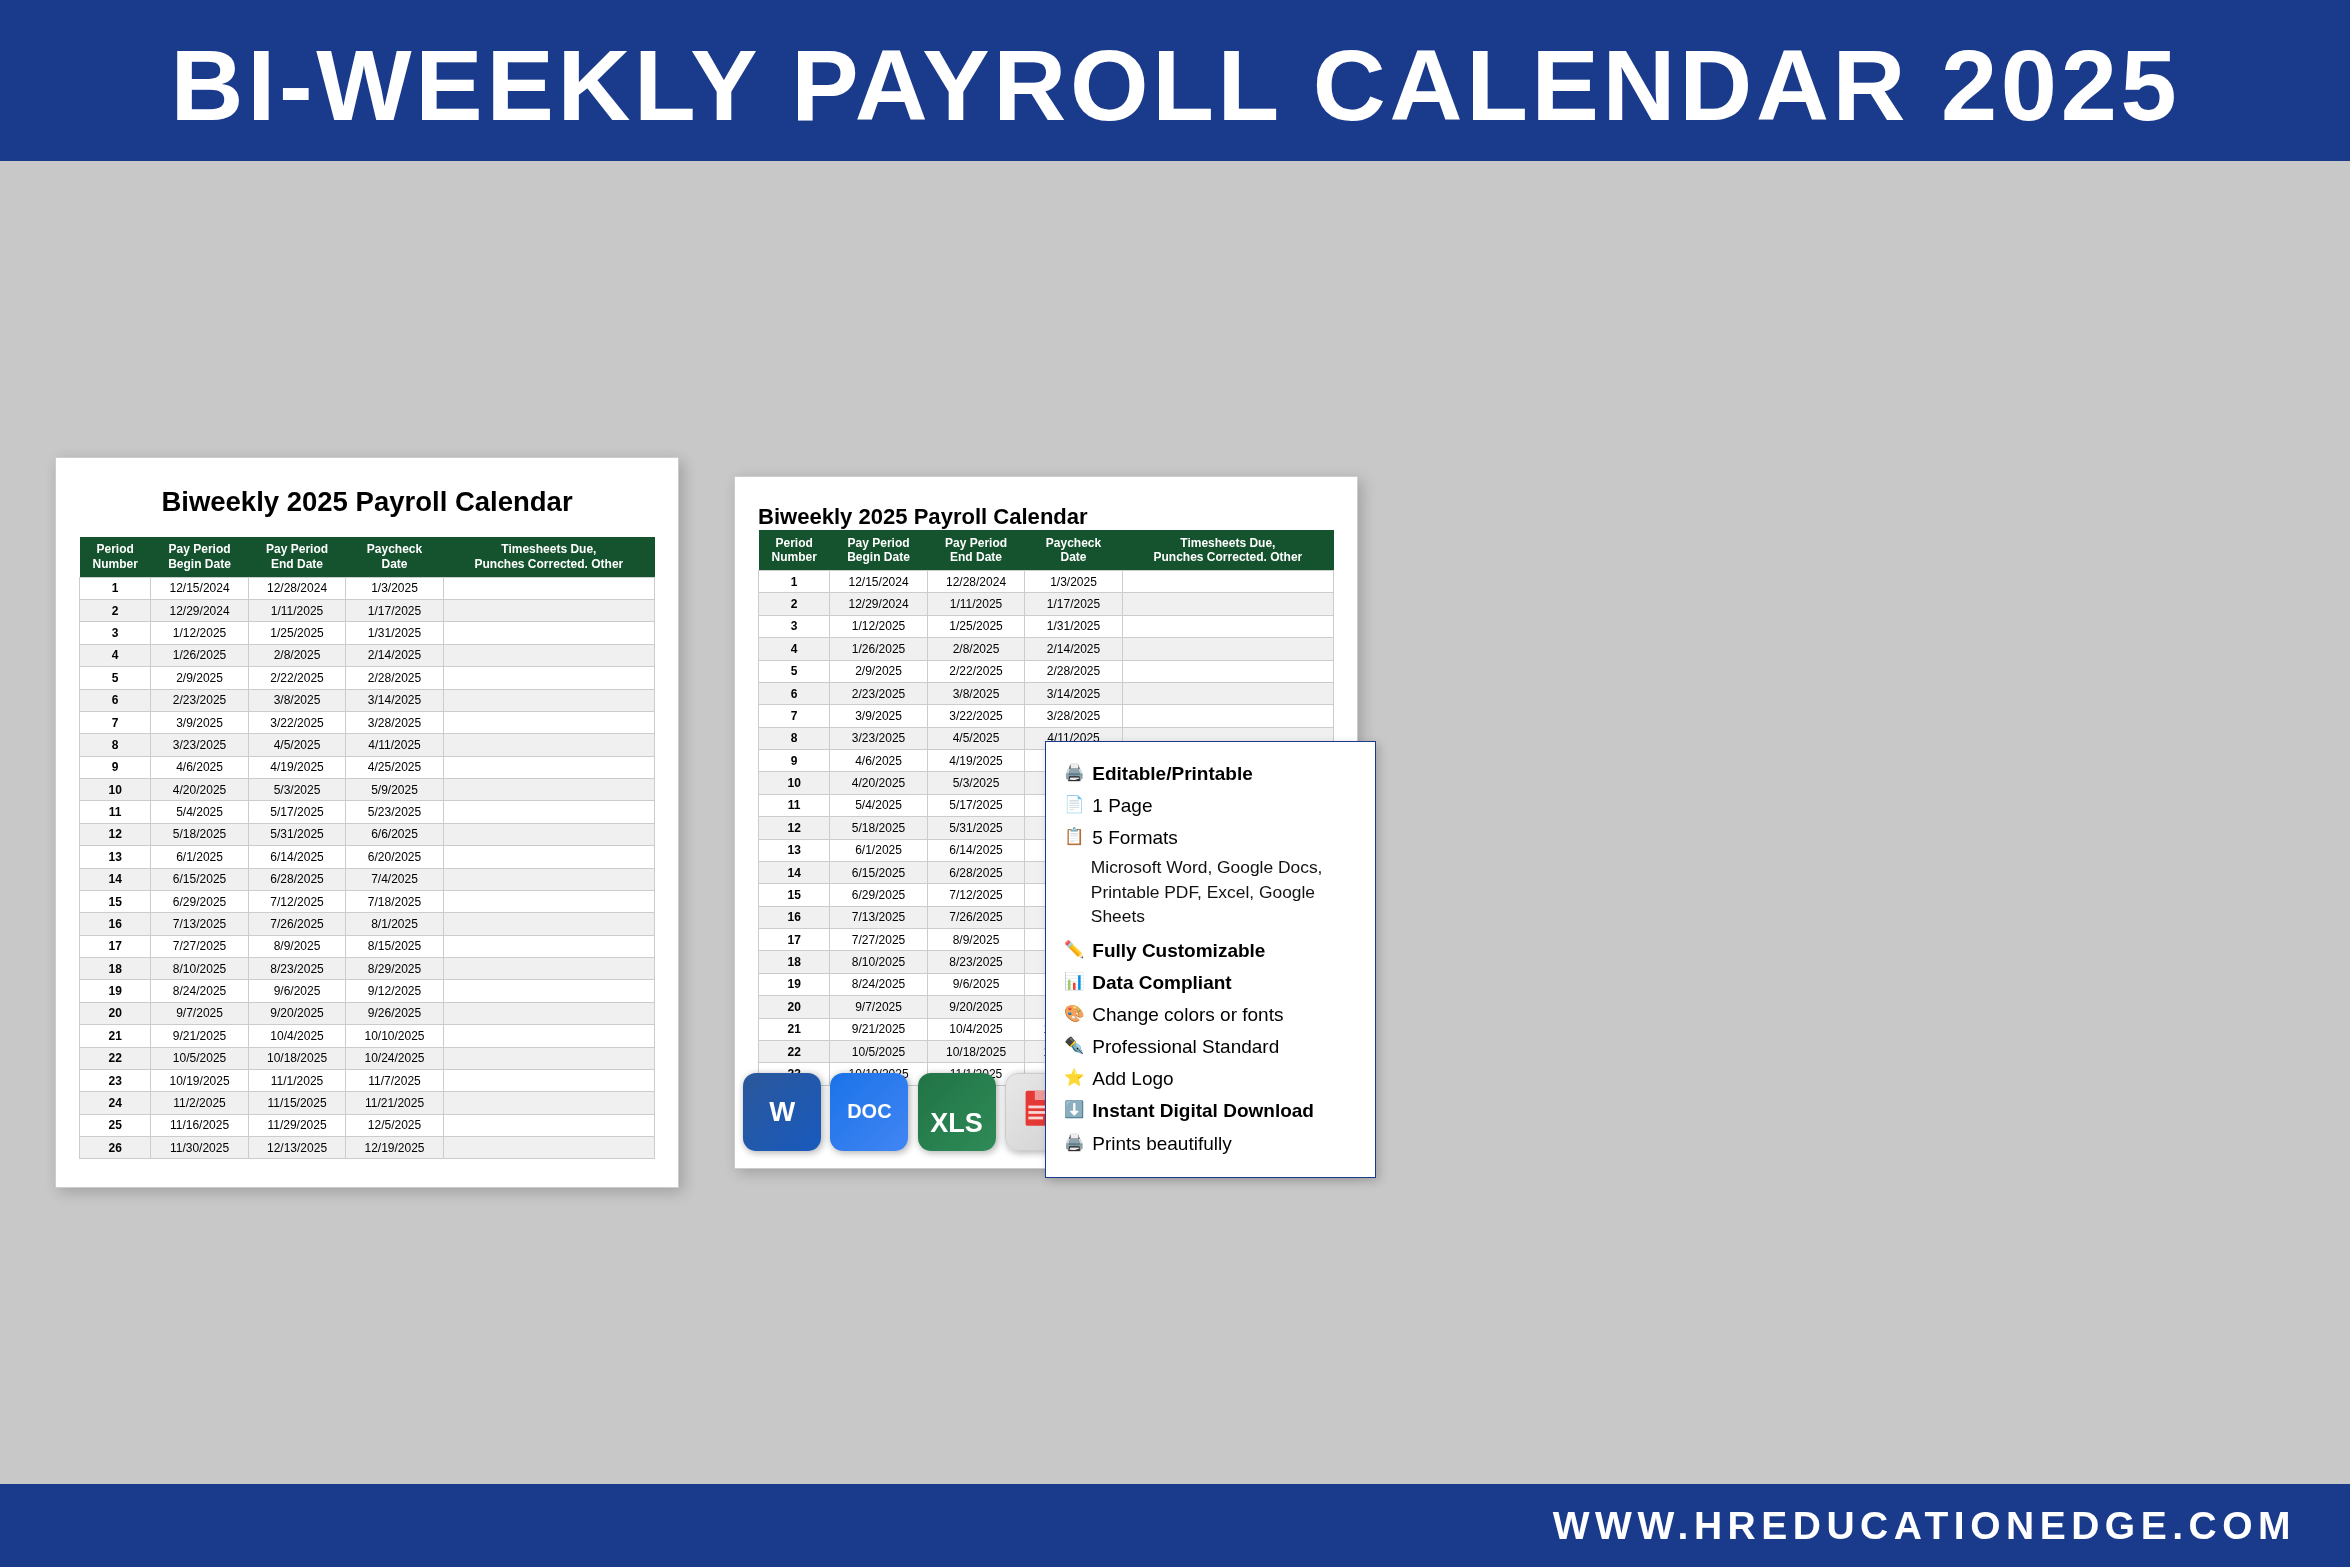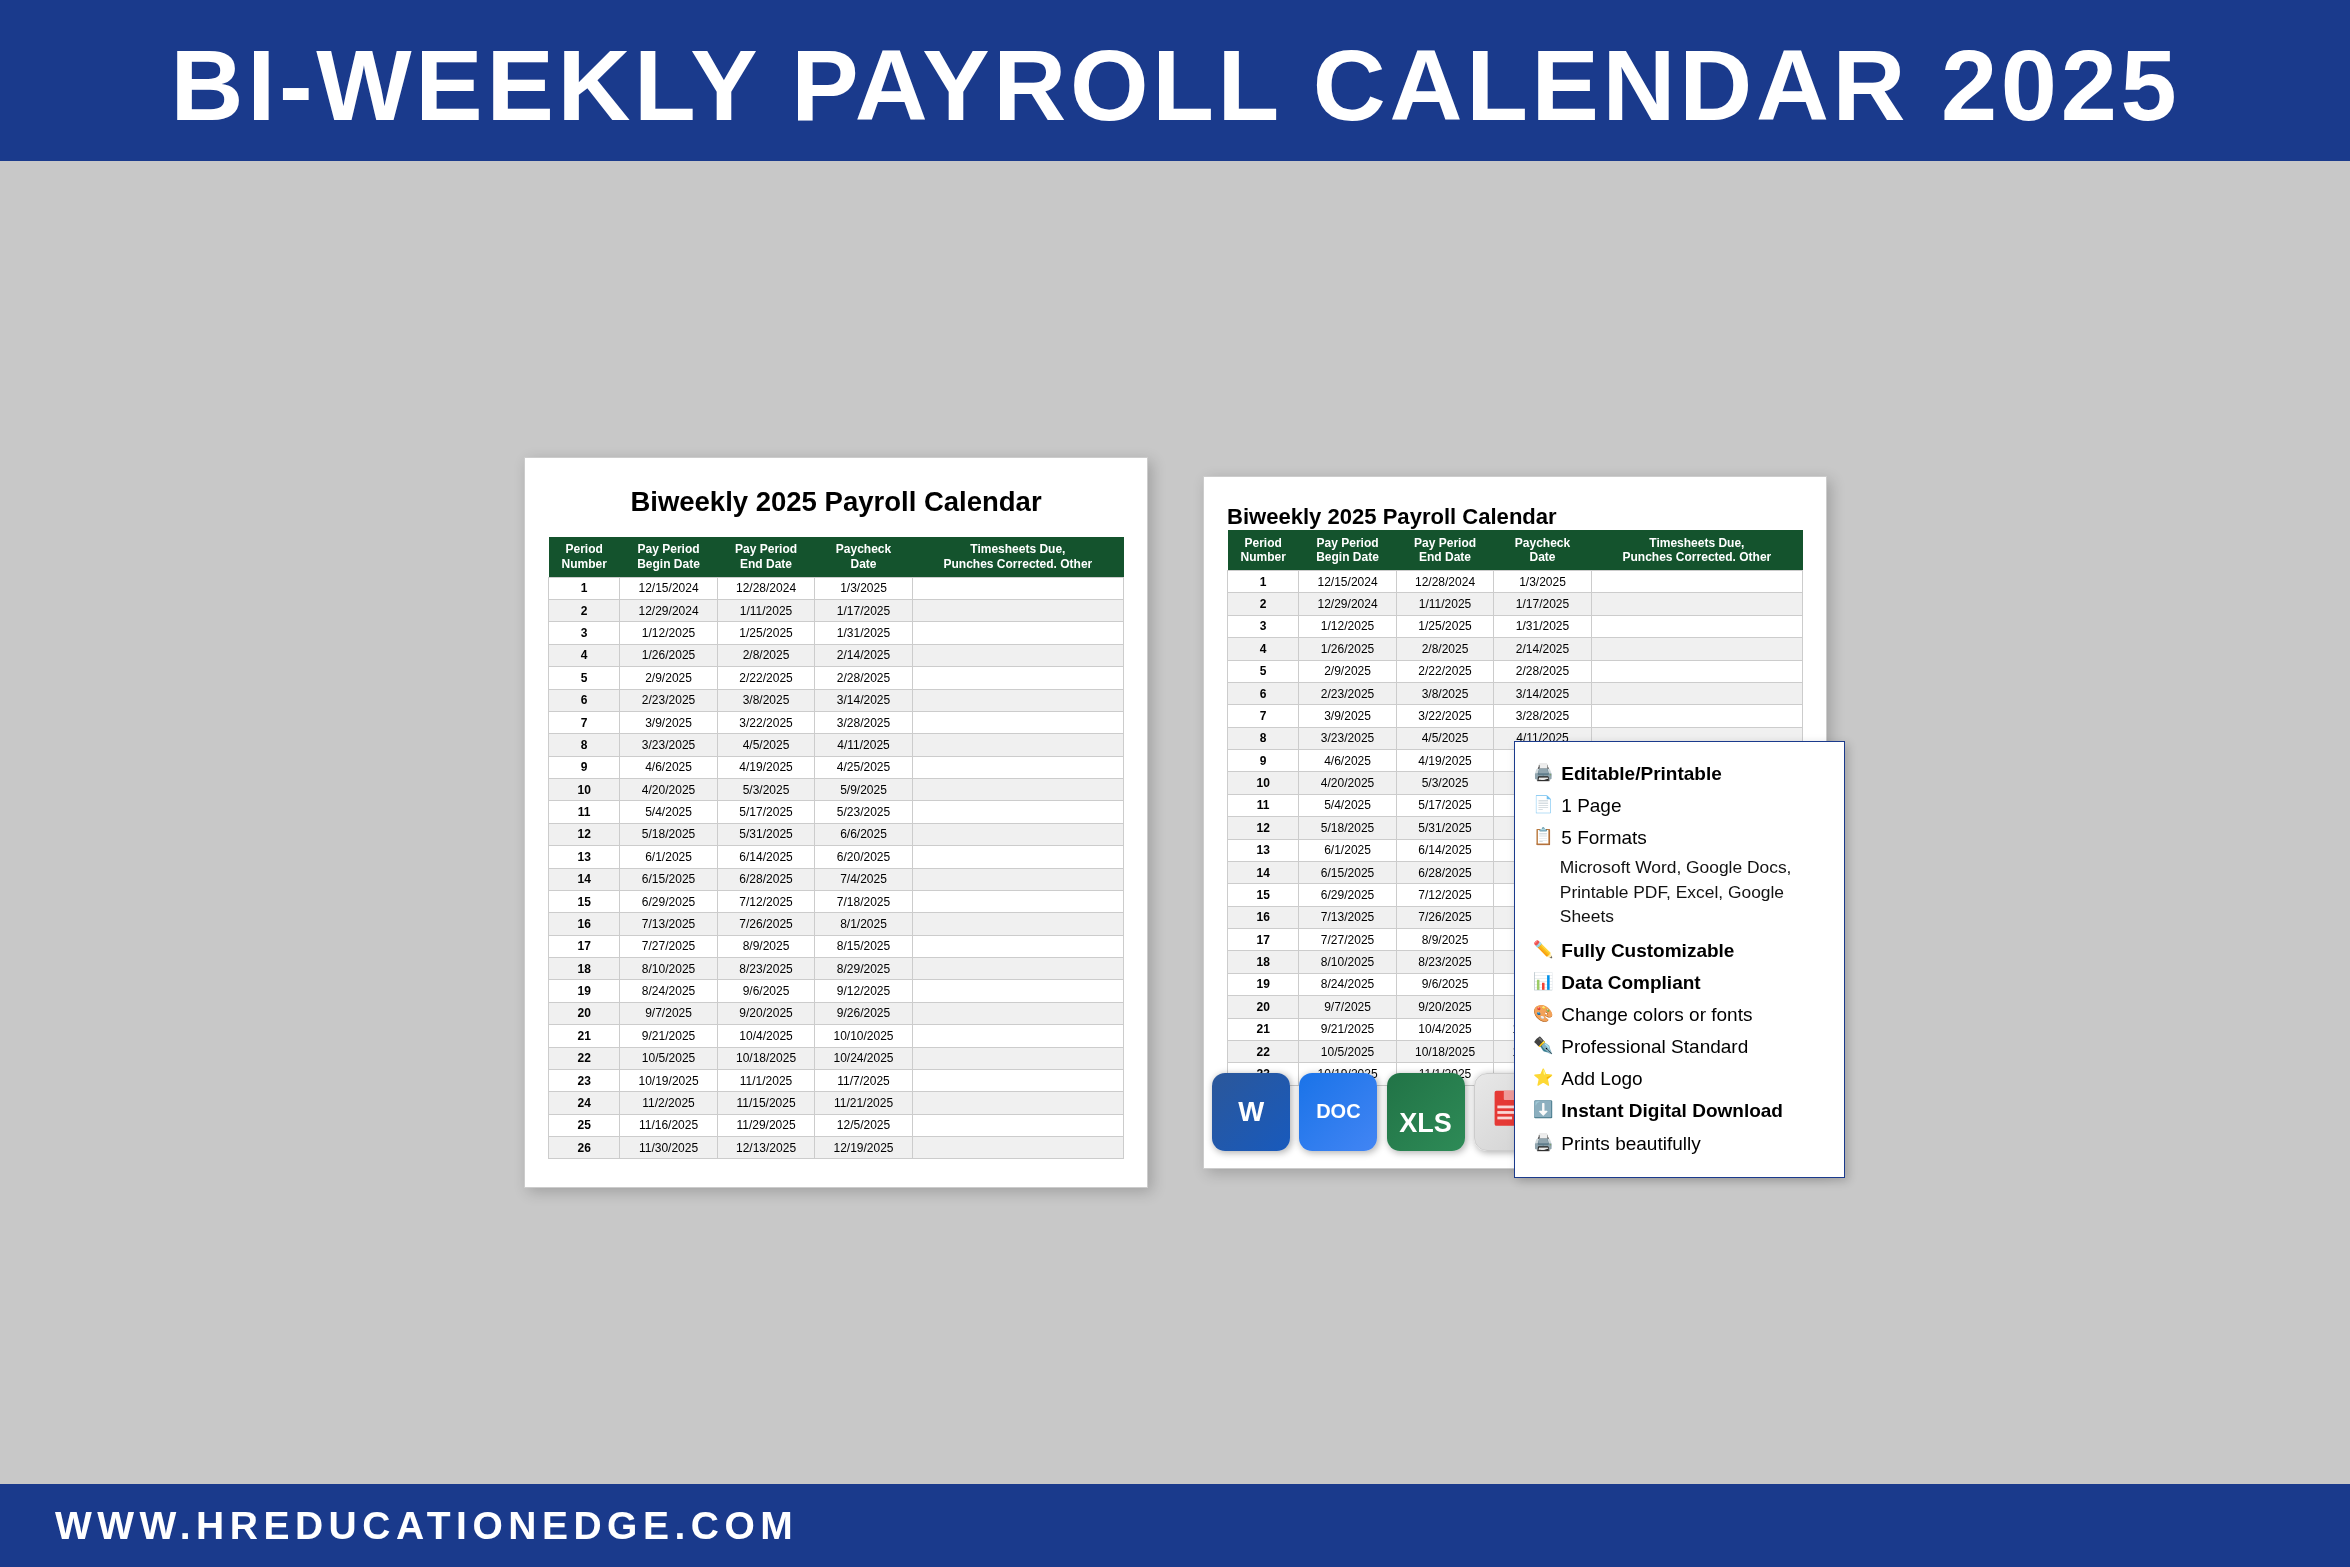--- a/index.html
+++ b/index.html
@@ -26,21 +26,21 @@
       letter-spacing: 3.7px;
       text-transform: uppercase;
     }
 
     
     .main-content {
       flex: 1;
       background: #c8c8c8;
       display: flex;
       align-items: center;
-      justify-content: center;
+      justify-content: flex-start;
       gap: 55px;
       padding: 37px 55px;
     }
 
     
     .calendar-card {
       background: white;
       border: 1.8px solid #ccc;
       padding: 27.5px 23px;
       width: 624px;
@@ -170,21 +170,21 @@
     .icon-word { background: linear-gradient(135deg, #2b579a, #185abd); }
     .icon-doc { background: linear-gradient(135deg, #1a73e8, #4285f4); }
     .icon-xls { background: linear-gradient(135deg, #217346, #2e8b57); }
     .icon-sheets { background: linear-gradient(135deg, #e8e8e8, #d0d0d0); color: #e53935; border: 0.9px solid #ccc; }
     .icon-pdf { background: linear-gradient(135deg, #cc0000, #e53935); }
 
     
     .footer {
       background: #1a3a8c;
       padding: 20px 55px;
-      text-align: left;
+      text-align: right;
     }
     .footer p {
       color: white;
       font-size: 39px;
       font-weight: 700;
       letter-spacing: 5.5px;
     }
 
     .calendar-wrapper {
       position: relative;

